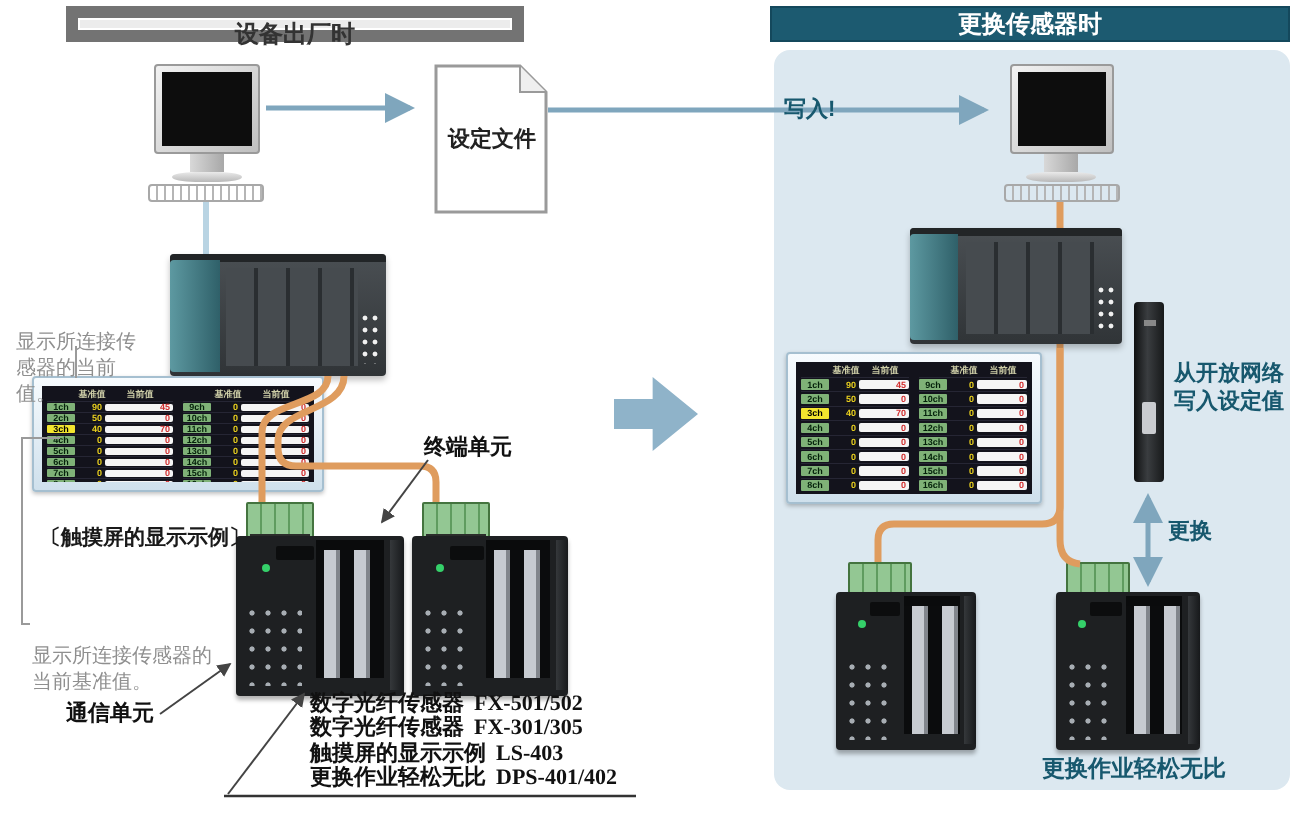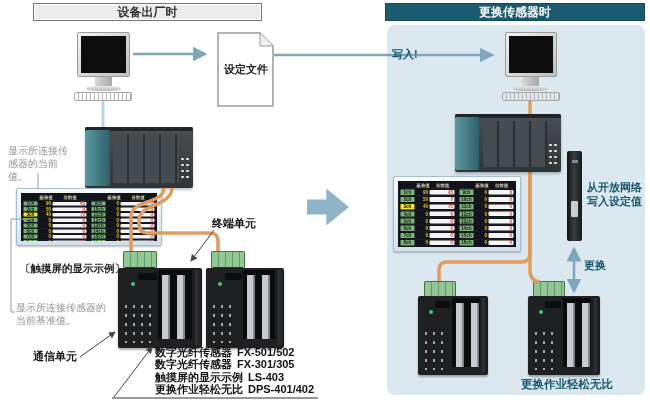--- a/index.html
+++ b/index.html
@@ -1,21 +1,21 @@
 <!DOCTYPE html>
 <html><head>
 <meta charset="utf-8">
 <style>
   html,body{margin:0;padding:0;background:#fff;}
   #canvas{position:relative;width:650px;height:408px;background:#ffffff;overflow:hidden;
           font-family:"Liberation Sans","DejaVu Sans",sans-serif;}
   .abs{position:absolute;box-sizing:border-box;}
   
   .hdr{font-size:12px;font-weight:bold;text-align:center;line-height:17px;}
-  .hdr-left{background:#ececec;border:1px solid #737373;box-shadow:inset 0 0 0 1px #fff;color:#333;}
+  .hdr-left{background:#ececec;border:6px solid #737373;box-shadow:inset 0 0 0 1px #fff;color:#333;}
   .hdr-right{background:#1c5a70;border:1px solid #14485c;color:#fff;}
   .panel{background:#dce8f0;border-radius:8px;}
   
   .mon-frame{background:linear-gradient(135deg,#f2f2f2,#bfbfbf);border:1px solid #9a9a9a;border-radius:2px;}
   .mon-screen{position:absolute;inset:3px;background:#0d0d0d;}
   .mon-neck{background:linear-gradient(90deg,#d8d8d8,#a8a8a8);}
   .mon-base{background:linear-gradient(#eaeaea,#b8b8b8);border-radius:40%/60%;}
   .mon-kbd{background:linear-gradient(#f3f3f3,#cfcfcf);border:1px solid #a8a8a8;border-radius:2px;
            background-image:repeating-linear-gradient(90deg,rgba(0,0,0,0) 0 3px,#b5b5b5 3px 4px);}
   
@@ -49,27 +49,27 @@
   .dh .h-ref{margin-left:30px;width:30px;text-align:center;}
   .dh .h-cur{flex:1;text-align:center;}
   .dr{flex:1;display:flex;align-items:center;gap:3px;border-top:1px solid #262634;}
   .dch{width:28px;height:78%;background:#7fb277;color:#04210a;font-size:9px;font-weight:bold;
        display:flex;align-items:center;justify-content:center;border-radius:1px;}
   .dr.hl .dch{background:#f3e52e;color:#000;}
   .dref{width:24px;text-align:right;color:#e8cf1e;font-size:9px;font-weight:bold;}
   .dbar{flex:1;height:70%;background:#f5f5f5;border-radius:2px;color:#d23030;font-size:9px;font-weight:bold;
         display:flex;align-items:center;justify-content:flex-end;padding-right:3px;box-sizing:border-box;}
   
-  .note{color:#8f8f8f;font-size:10px;line-height:13px;}
+  .note{color:#8f8f8f;font-size:10px;line-height:13px;margin-top:21px;}
   .black-label{color:#111;font-size:11px;font-weight:bold;}
   .teal-label{color:#17586e;font-size:11px;font-weight:bold;}
   .caption{color:#1a1a1a;font-size:10.5px;font-weight:600;}
   .model-row{line-height:12.4px;font-size:11px;color:#111;white-space:nowrap;}
   .m-type{font-weight:bold;text-align:right;}
-  .m-model{font-weight:bold;margin-left:5px;}
+  .m-model{font-weight:bold;margin-left:5px;font-family:Liberation Serif, serif;}
   .big-arrow{background:#8fb3c9;
     clip-path:polygon(0 32%,46% 32%,46% 6%,100% 50%,46% 94%,46% 68%,0 68%);}
   svg.overlay{position:absolute;left:0;top:0;pointer-events:none;}
   .doc-label{position:absolute;left:0;width:100%;text-align:center;font-size:11px;font-weight:600;color:#222;}
 </style>
 </head>
 <body>
 
 <div id="canvas">
 

